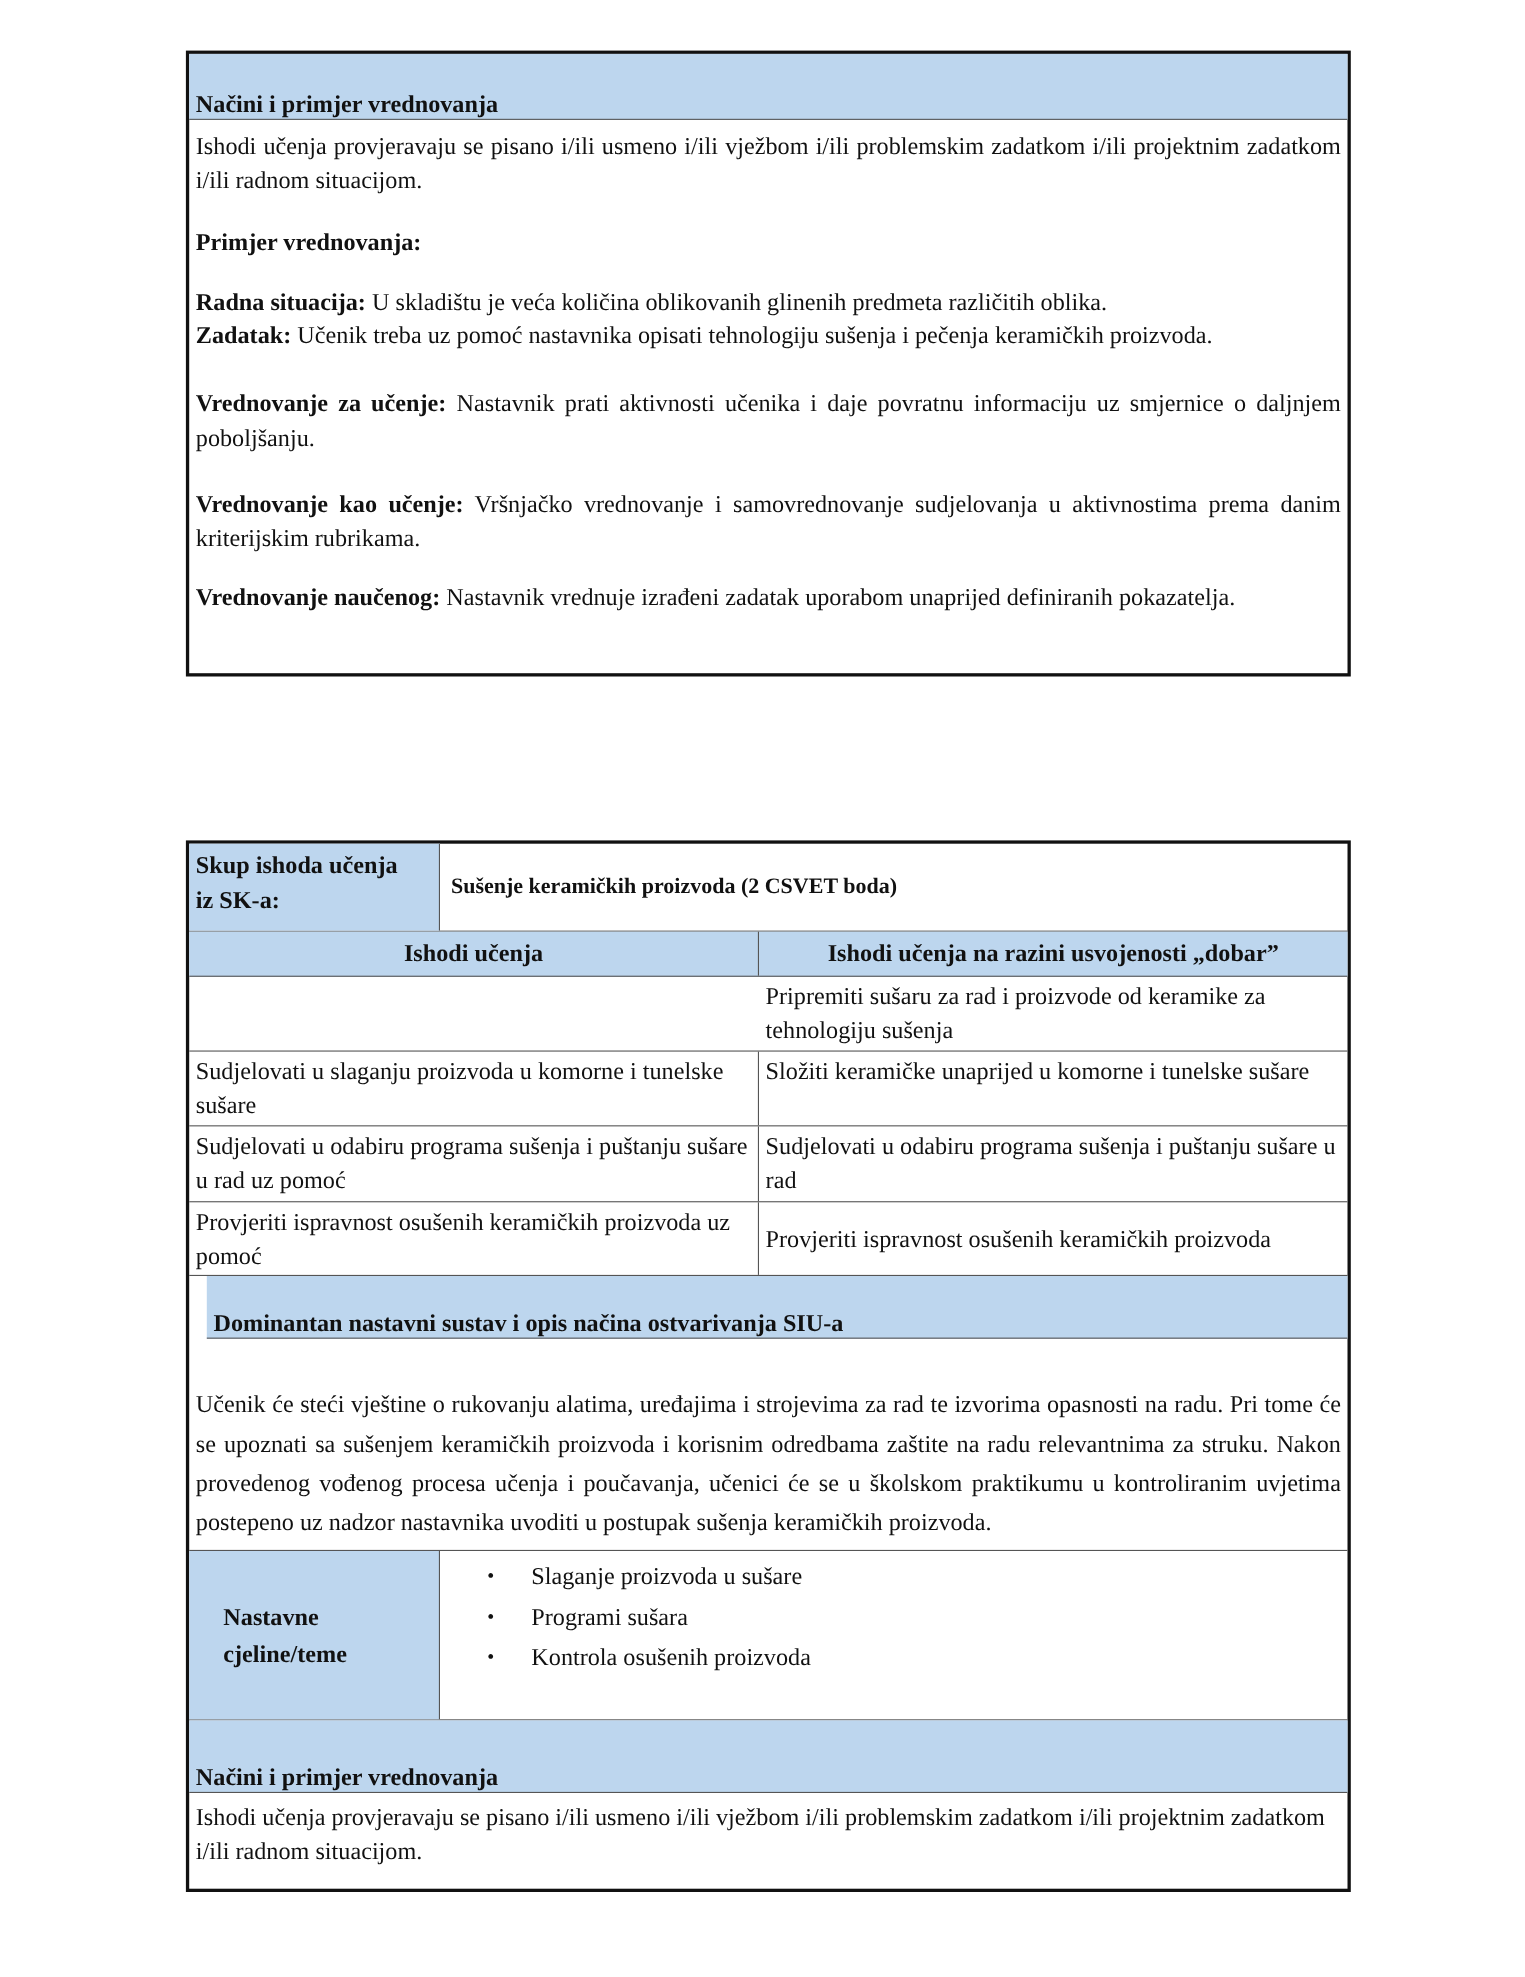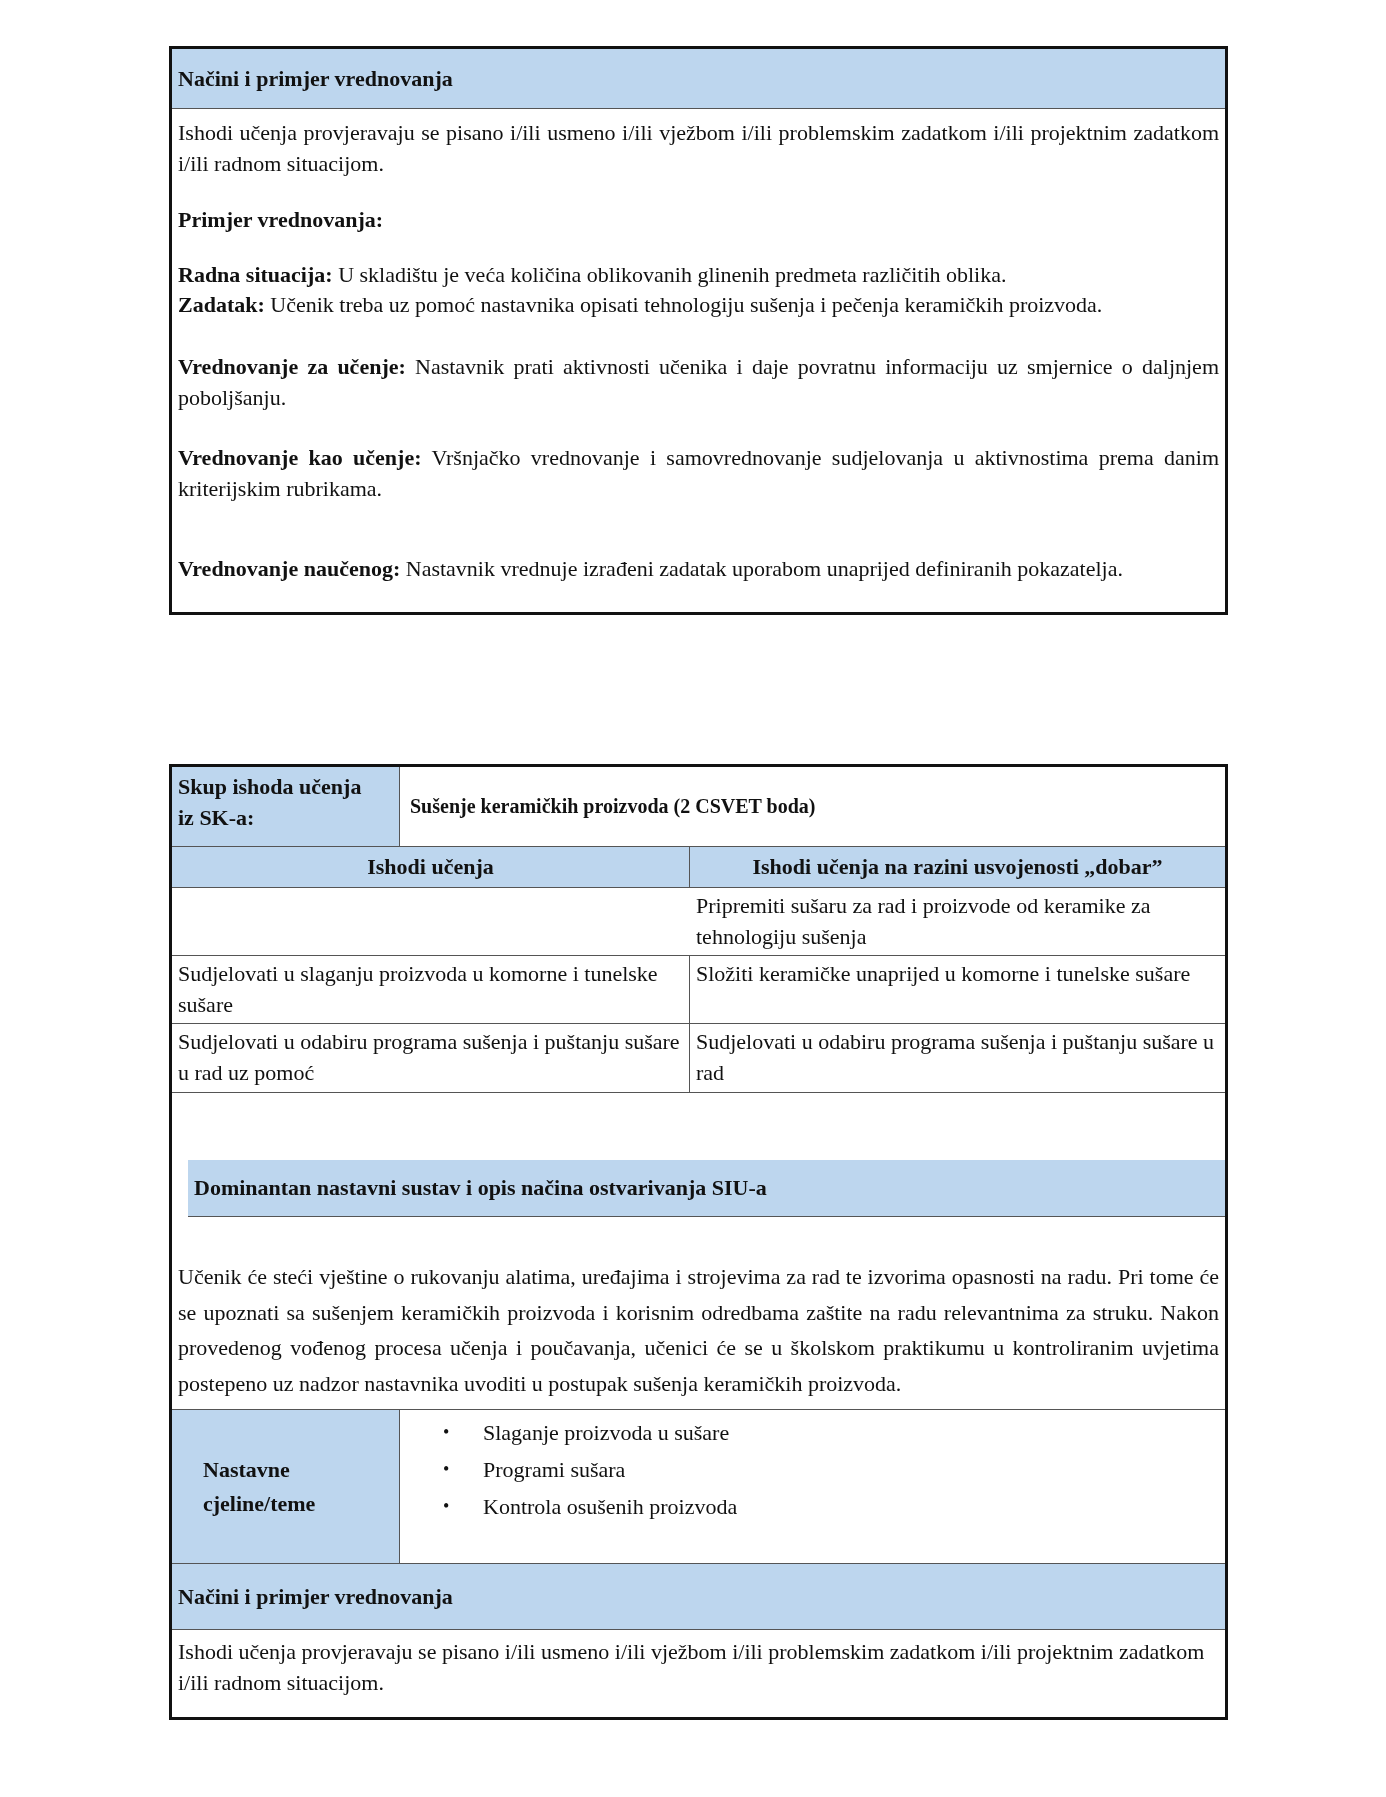--- a/index.html
+++ b/index.html
@@ -2,21 +2,21 @@
 <html><head>
 <meta charset="utf-8">
 <style>
   html, body { margin:0; padding:0; background:#ffffff; }
   body { width:1386px; height:1797px; position:relative; font-family:"Liberation Serif", "DejaVu Serif", serif; color:#111; }
   .box { position:absolute; left:169px; width:1059px; border:3px solid #111; box-sizing:border-box; background:#fff; }
   #box1 { top:46px; height:569px; }
   #box2 { top:764px; height:956px; }
   .row { position:absolute; left:0; right:0; box-sizing:border-box; border-bottom:1.5px solid #555; }
   .blue { background:#BDD6EE;padding-left:25px; }
-  .hdr { font-weight:bold; font-size:22px; padding-left:6px; display:flex; align-items:center; }
+  .hdr { font-weight:bold; font-size:22px; padding-left:6px; display:flex; align-items:flex-end; }
   .txt { font-size:22px; line-height:31px; }
   .p { position:absolute; left:6px; right:6px; text-align:justify; }
   .b { font-weight:bold; }
   .cell { position:absolute; top:0; bottom:0; box-sizing:border-box; }
   .vline { border-right:1.5px solid #555; }
   .ctext { position:absolute; left:6px; right:6px; font-size:22px; line-height:31px; }
   ul.topics { list-style:none; margin:0; padding:0; position:absolute; left:43px; top:4px; font-size:22px; line-height:37px; }
   ul.topics li { position:relative; padding-left:40px; }
   ul.topics li .bullet { position:absolute; left:0; top:0; font-size:18px; }
 </style>
@@ -35,21 +35,21 @@
     </div>
     <div class="p" style="top:240px;">
       <span class="b">Zadatak:</span><span> Učenik treba uz pomoć nastavnika opisati tehnologiju sušenja i pečenja keramičkih proizvoda.</span>
     </div>
     <div class="p" style="top:302px;">
       <span class="b">Vrednovanje za učenje:</span><span> Nastavnik prati aktivnosti učenika i daje povratnu informaciju uz smjernice o daljnjem poboljšanju.</span>
     </div>
     <div class="p" style="top:393px;">
       <span class="b">Vrednovanje kao učenje:</span><span> Vršnjačko vrednovanje i samovrednovanje sudjelovanja u aktivnostima prema danim kriterijskim rubrikama.</span>
     </div>
-    <div class="p" style="top:504px;">
+    <div class="p" style="top:478px;">
       <span class="b">Vrednovanje naučenog:</span><span> Nastavnik vrednuje izrađeni zadatak uporabom unaprijed definiranih pokazatelja.</span>
     </div>
   </div>
 </div>
 
 <div class="box" id="box2">
 
   <div class="row" style="top:0;height:80px;">
     <div class="cell blue vline" style="left:0;width:228px;">
       <div class="ctext b" style="top:4px;right:20px;">Skup ishoda učenja iz SK-a:</div>
@@ -82,20 +82,28 @@
       </div>
   </div>
   <div class="row" style="top:257px;height:69px;">
     <div class="cell vline" style="left:0;width:518px;">
         <div class="ctext" style="top:2px;">Sudjelovati u odabiru programa sušenja i puštanju sušare u rad uz pomoć</div>
       </div>
     <div class="cell" style="left:518px;right:0;">
         <div class="ctext" style="top:2px;">Sudjelovati u odabiru programa sušenja i puštanju sušare u rad</div>
       </div>
   </div>
+  <div class="row" style="top:326px;height:67px;">
+    <div class="cell vline" style="left:0;width:518px;">
+        <div class="ctext" style="top:2px;">Provjeriti ispravnost osušenih keramičkih proizvoda uz pomoć</div>
+      </div>
+    <div class="cell" style="left:518px;right:0;display:flex;align-items:center;">
+        <div class="ctext" style="position:static;padding-left:6px;">Provjeriti ispravnost osušenih keramičkih proizvoda</div>
+      </div>
+  </div>
 
   <div class="row blue hdr" style="top:393px;height:57px;margin-left:16px;">
     <span>Dominantan nastavni sustav i opis načina ostvarivanja SIU-a</span>
   </div>
 
   <div class="row" style="top:450px;height:193px;">
     <div class="ctext" style="top:42px;line-height:35.5px;text-align:justify;">Učenik će steći vještine o rukovanju alatima, uređajima i strojevima za rad te izvorima opasnosti na radu. Pri tome će se upoznati sa sušenjem keramičkih proizvoda i korisnim odredbama zaštite na radu relevantnima za struku. Nakon provedenog vođenog procesa učenja i poučavanja, učenici će se u školskom praktikumu u kontroliranim uvjetima postepeno uz nadzor nastavnika uvoditi u postupak sušenja keramičkih proizvoda.</div>
   </div>
 
   <div class="row" style="top:643px;height:154px;">

